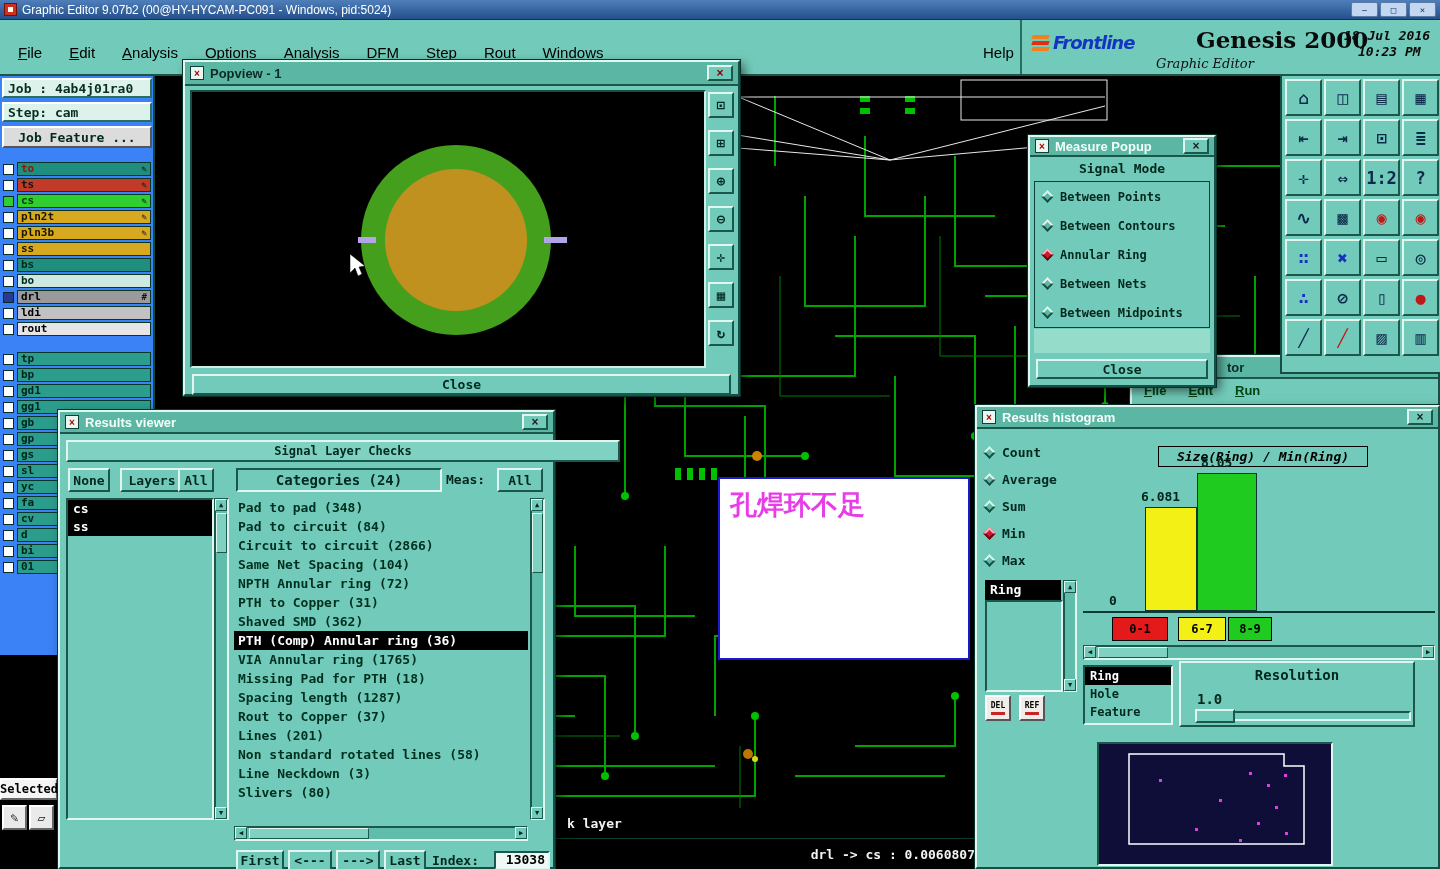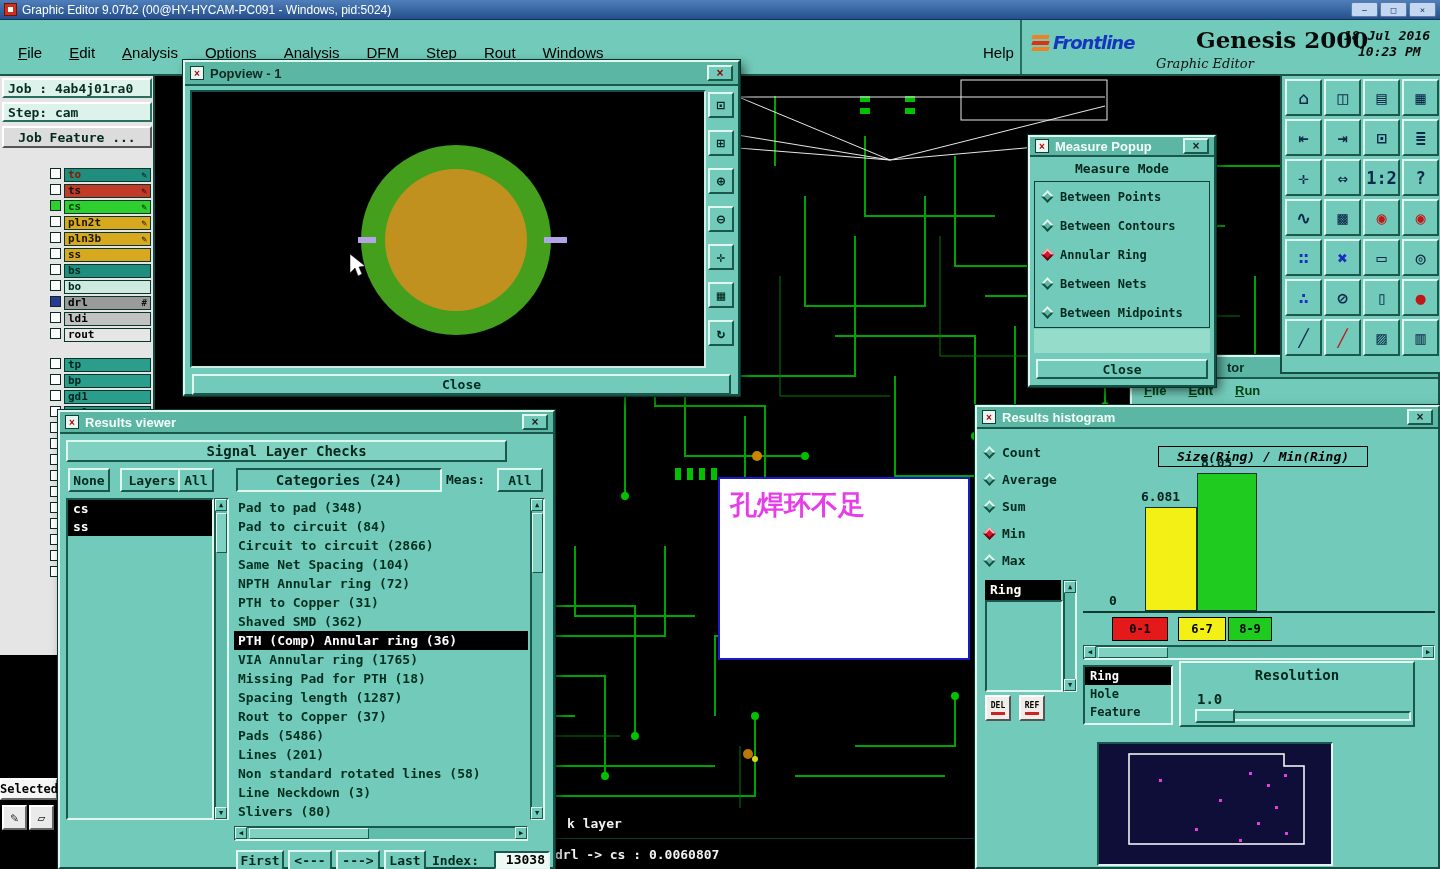--- a/index.html
+++ b/index.html
@@ -46,30 +46,30 @@
   #flogo .stripes i:nth-child(3){background:#f08020;}
   #flogo .word { font-family:"DejaVu Sans",sans-serif; font-style:italic; font-weight:bold;
                  font-size:18px; color:#1535c0; letter-spacing:-1px; }
   #genesis { position:absolute; left:1196px; top:6px; font-family:"DejaVu Serif",serif;
              font-weight:bold; font-size:23px; color:#0a0a0a; }
   #gsub { position:absolute; left:1156px; top:36px; font-family:"DejaVu Serif",serif;
           font-style:italic; font-size:13px; color:#101010; }
   #gdate { position:absolute; left:1344px; top:8px; font-size:13px; font-weight:bold;
            font-style:italic; color:#0a0a0a; line-height:16px; white-space:pre; }
   
-  #left-panel { left:0; top:76px; width:155px; height:579px; z-index:2; background:#e5e5e5;
+  #left-panel { left:0; top:76px; width:155px; height:579px; z-index:2; background:#3b82f6;
                 border-right:2px solid #14493f; }
   .jbox { position:absolute; left:2px; width:150px; height:20px; background:#ddf2ea;
           border:2px solid; border-color:#fff #2a6e60 #2a6e60 #fff; font-size:13px; font-weight:bold;
           color:#051; padding:1px 4px; color:#062e22; }
   #matrix-btn { position:absolute; left:2px; top:50px; width:150px; height:22px; background:#dcdcdc;
                 border-color:#fff #555 #555 #fff; }
   #layers-list { position:absolute; left:0; top:80px; width:153px; display:flex;
                  flex-direction:column; gap:2px; }
-  .layer-row { display:flex; height:14px; padding:12px 2px 0 3px;margin-left:47px; }
+  .layer-row { display:flex; align-items:center; height:14px; padding:12px 2px 0 3px; }
   #layers-list .layer-row:nth-child(11) { margin-bottom:14px; }
   .chk { width:11px; height:11px; border:1px solid #072c24; background:#fff; margin-right:3px; flex:none; }
   .lbar { flex:1; height:14px; border:1px solid #083629; display:flex; align-items:center;
           justify-content:space-between; padding:0 3px; font-size:11px; font-weight:bold; line-height:12px; }
   .lmark { font-size:9px; color:#111; }
   #selected-btn { position:absolute; left:0; top:702px; width:58px; height:22px; background:#f5f5f5;
                   border-color:#fff #666 #666 #fff; color:#000; font-size:12px; }
   .ltool { position:absolute; top:729px; width:25px; height:25px; background:#eaeaea;
            border-color:#fff #666 #666 #fff; font-size:13px; color:#222; }
   
@@ -107,22 +107,22 @@
   .mode-row { height:29px; display:flex; align-items:center; gap:8px; padding-left:8px;
               font-size:12px; font-weight:bold; color:#03281e; }
   .dmd { width:9px; height:9px; transform:rotate(45deg); background:#5fb7a5; flex:none;
          border:2px solid; border-color:#dff5ee #174e43 #174e43 #dff5ee; }
   .selected > .dmd, .mode-row.selected .dmd, .stat-row.selected .dmd
     { background:#d01830; border-color:#f5b5bb #6e0410 #6e0410 #f5b5bb; }
   #mm-hover { position:absolute; left:4px; top:172px; width:176px; height:24px; background:#96dcca; }
   #mm-close { position:absolute; left:6px; top:202px; width:172px; height:20px; }
   
   #results-viewer { left:58px; top:410px; width:497px; height:459px; z-index:8; }
-  #rv-banner { position:absolute; left:6px; top:6px; width:441px; height:22px; text-align:center;
-               font-size:14px; font-weight:bold; color:#03281e; background:#7fd2c1;
+  #rv-banner { position:absolute; left:6px; top:6px; width:554px; height:22px; text-align:center;
+               font-size:12px; font-weight:bold; color:#03281e; background:#7fd2c1;
                border:2px solid; border-color:#e0f6ef #1b584c #1b584c #e0f6ef; line-height:18px; }
   .rv-filter { position:absolute; top:34px; height:24px; }
   #rv-cath { position:absolute; left:176px; top:34px; width:206px; height:24px; text-align:center;
              line-height:20px; font-size:14px; font-weight:bold; color:#03281e;
              border:2px solid; border-color:#1b584c #e0f6ef #e0f6ef #1b584c; }
   #rv-meas-label { position:absolute; left:386px; top:38px; font-size:13px; font-weight:bold; color:#03281e; }
   #rv-meas-val { position:absolute; left:437px; top:34px; width:46px; height:24px; }
   #rv-left-list { position:absolute; left:6px; top:64px; width:148px; height:322px;
                   border:2px solid; border-color:#1b584c #e0f6ef #e0f6ef #1b584c; }
   .lv-row { height:18px; font-size:13px; font-weight:bold; padding-left:5px; line-height:18px; }
@@ -511,21 +511,21 @@
 
   </div>
   <div id="selected-btn" class="btn">Selected</div>
   <div class="ltool btn" style="left:2px;">✎</div>
   <div class="ltool btn" style="left:29px;">▱</div>
 </div>
 
 <div class="statusbar" style="top:808px;height:30px;padding-left:12px;">
   <span>k layer</span>
 </div>
-<div class="statusbar" style="top:838px;height:31px;justify-content:flex-start;border-top:1px solid #0a3c33;">
+<div class="statusbar" style="top:838px;height:31px;justify-content:flex-end;border-top:1px solid #0a3c33;">
   <span>drl -&gt; cs : 0.0060807</span>
 </div>
 
 <div id="overlay-tip" class="abs">
   <span>孔焊环不足</span>
 </div>
 
 <div id="editor-frag" class="win">
   <div class="wtitle">
       <span class="tname dark">tor</span>
@@ -702,21 +702,21 @@
   <div id="pv-close" class="btn">Close</div>
 </div>
 
 <div id="measure-popup" class="win">
   <div class="wtitle">
     <span class="ticon">×</span>
     <span class="tname">Measure Popup</span>
     <span class="btn wclose" style="color:#222;">×</span>
   </div>
   <div style="position:relative;height:228px;">
-    <div id="mm-header">Measure Mode</div>
+    <div id="mm-header">Signal Mode</div>
     <div id="mm-list">
 
         <div class="mode-row">
           <span class="dmd"></span>
           <span>Between Points</span>
         </div>
 
         <div class="mode-row">
           <span class="dmd"></span>
           <span>Between Contours</span>
@@ -790,21 +790,20 @@
         <div class="cat-row selected">PTH (Comp) Annular ring (36)</div>
 
         <div class="cat-row">VIA Annular ring (1765)</div>
 
         <div class="cat-row">Missing Pad for PTH (18)</div>
 
         <div class="cat-row">Spacing length (1287)</div>
 
         <div class="cat-row">Rout to Copper (37)</div>
 
-        <div class="cat-row">Pads (5486)</div>
 
         <div class="cat-row">Lines (201)</div>
 
         <div class="cat-row">Non standard rotated lines (58)</div>
 
         <div class="cat-row">Line Neckdown (3)</div>
 
         <div class="cat-row">Slivers (80)</div>
 
     </div>

